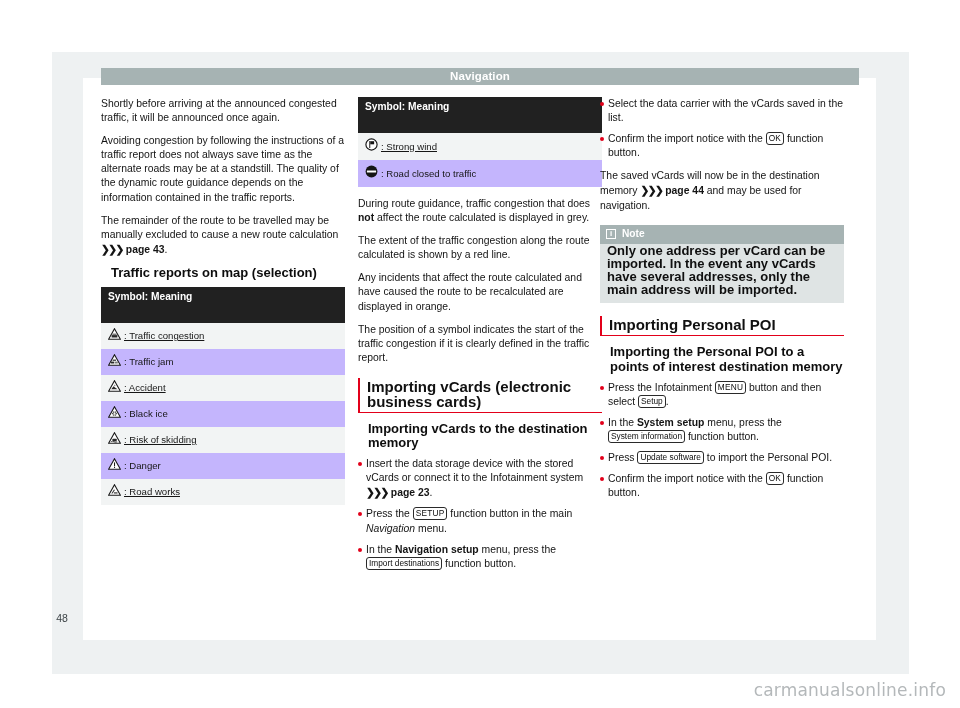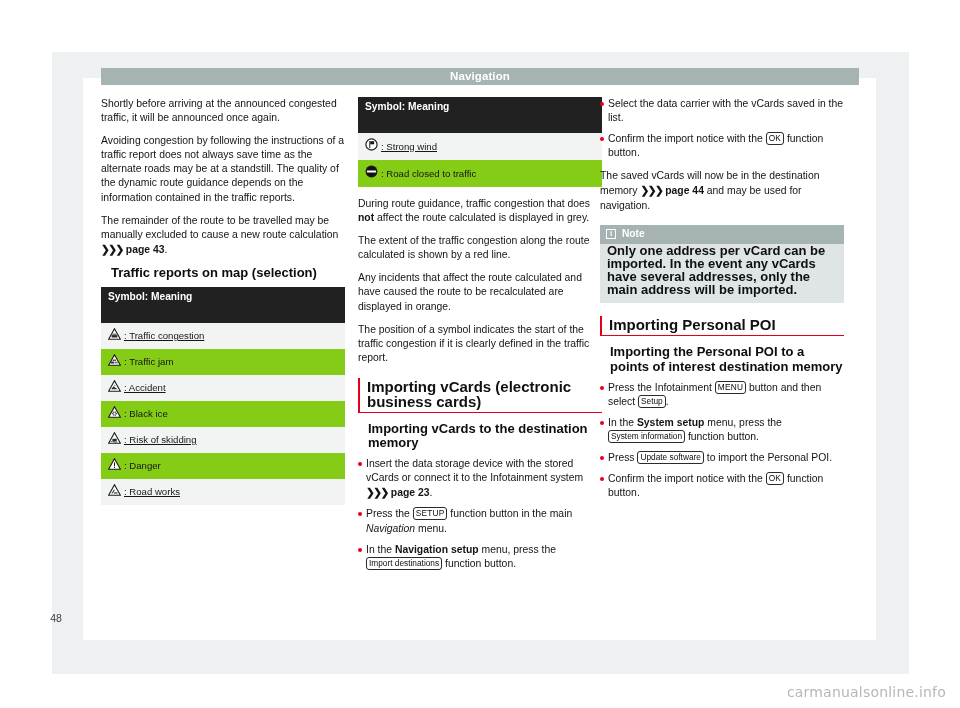--- a/index.html
+++ b/index.html
@@ -25,21 +25,21 @@
   
   .page-sheet {
     position: absolute;
     left: 83px; top: 78px;
     width: 793px; height: 562px;
     background: #ffffff;
   }
   
   .page-number {
     position: absolute;
-    left: 36px; top: 612px;
+    left: 42px; top: 612px;
     width: 40px;
     text-align: center;
     font-size: 10.5px;
     color: #3c4346;
     font-family: "Liberation Sans", sans-serif;
   }
   
   .chapter-bar {
     position: absolute;
     left: 101px; top: 68px;
@@ -108,21 +108,21 @@
     line-height: 13px;
   }
   .sym-row {
     font-size: 9.6px;
     padding: 5px 7px 5px 7px;
     line-height: 14px;
     color: #161616;
     vertical-align: middle;
   }
   .sym-row.alt0 { background: #f2f4f4; text-decoration: underline; }
-  .sym-row.alt1 { background: #84cc16; margin-left: 20px; }
+  .sym-row.alt1 { background: #c4b5fd; margin-left: 20px; }
 
   .sym-cell { display: flex; align-items: center; gap: 3px; }
   .ico { flex: 0 0 auto; display: inline-block; }
 
   
   .sec-head {
     position: relative;
     border-left: 2px solid #e2001a;
     border-bottom: 1px solid #e2001a;
     padding: 1px 0 3px 7px;
@@ -194,21 +194,21 @@
     font-size: 13px;
     line-height: 13.2px;
     padding: 0 7px 7px 7px;
     color: #0f0f0f;
   }
 
   
   .watermark {
     position: absolute;
     right: 14px; bottom: 8px;
-    font-size: 14px;
+    font-size: 17px;
     color: #b4b8ba;
     letter-spacing: 0.2px;
     font-family: "DejaVu Sans", sans-serif;
   }
 </style>
 </head>
 <body>
 
 <div id="stage">
 

